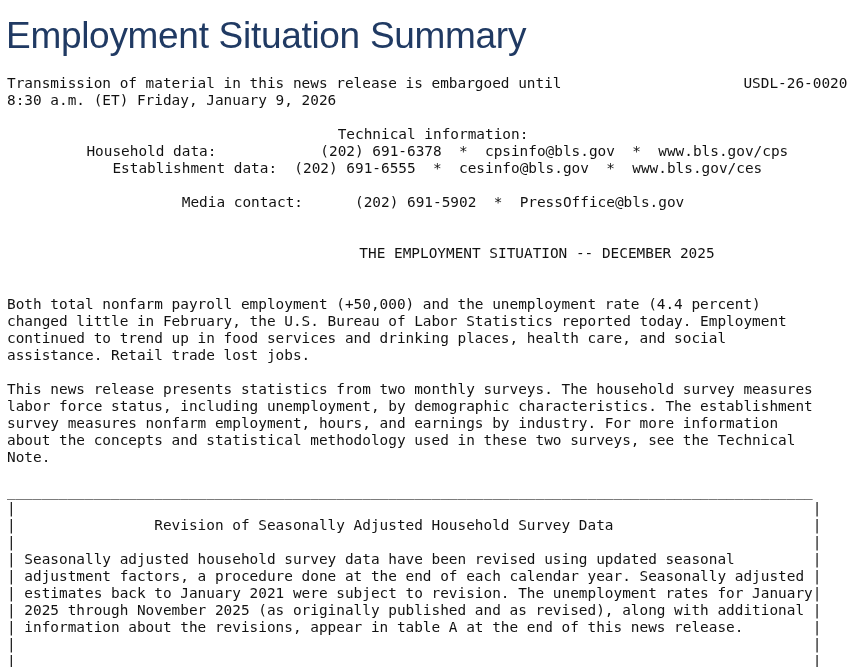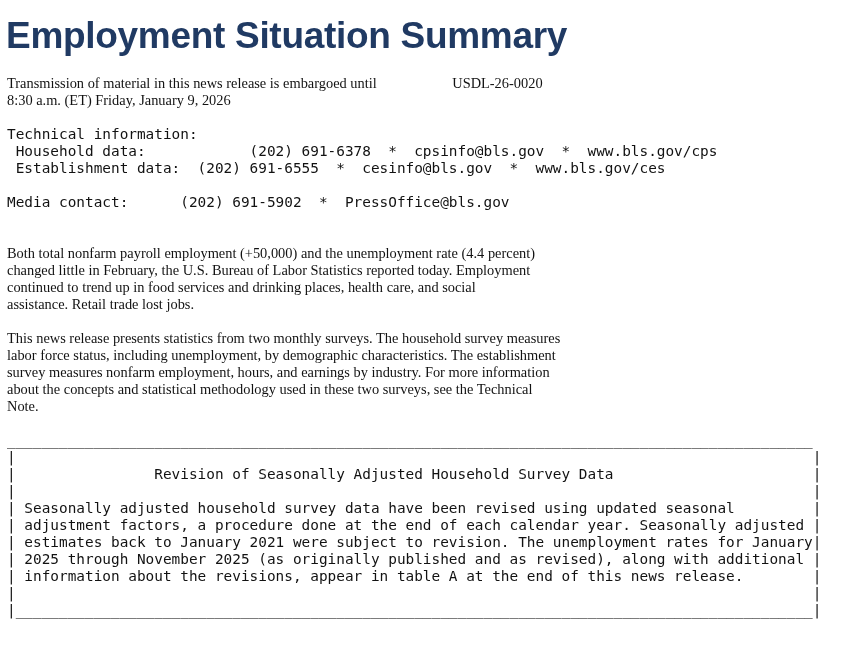--- a/index.html
+++ b/index.html
@@ -7,52 +7,53 @@
     width: 859px;
     height: 667px;
     overflow: hidden;
     background: #ffffff;
     font-family: "Liberation Sans", sans-serif;
   }
   h1.page-title {
     margin: 14px 0 17px 6px;
     font-size: 37px;
     line-height: 44px;
-    font-weight: 700;
+    font-weight: 400;
     letter-spacing: -0.3px;
     color: #203a63;
   }
   .doc pre {
     margin: 0 0 0 7px;
     padding: 0;
     font-family: "DejaVu Sans Mono", monospace;
     font-size: 14.4px;
     line-height: 17px;
     color: #121212;
     white-space: pre;
   }
-  .doc pre.mb1 { margin-bottom: 17px; font-family: Liberation Serif, serif; }
-  .doc pre.mb2 { margin-bottom: 34px; }
+  .doc pre.mb1 { margin-bottom: 17px; }
+  .doc pre.mb2 { margin-bottom: 34px; text-align: center; }
 </style>
 </head>
 <body>
 
 <h1 class="page-title">Employment Situation Summary</h1>
 
 <div class="doc">
 
   <pre class="mb1">Transmission of material in this news release is embargoed until                     USDL-26-0020
 8:30 a.m. (ET) Friday, January 9, 2026</pre>
 
   <pre class="mb2">Technical information:
  Household data:            (202) 691-6378  *  cpsinfo@bls.gov  *  www.bls.gov/cps
  Establishment data:  (202) 691-6555  *  cesinfo@bls.gov  *  www.bls.gov/ces
 
 Media contact:      (202) 691-5902  *  PressOffice@bls.gov</pre>
 
+  <pre class="mb2">                        THE EMPLOYMENT SITUATION -- DECEMBER 2025</pre>
 
   <pre class="mb1">Both total nonfarm payroll employment (+50,000) and the unemployment rate (4.4 percent)
 changed little in February, the U.S. Bureau of Labor Statistics reported today. Employment
 continued to trend up in food services and drinking places, health care, and social
 assistance. Retail trade lost jobs.</pre>
 
   <pre class="mb1">This news release presents statistics from two monthly surveys. The household survey measures
 labor force status, including unemployment, by demographic characteristics. The establishment
 survey measures nonfarm employment, hours, and earnings by industry. For more information
 about the concepts and statistical methodology used in these two surveys, see the Technical

